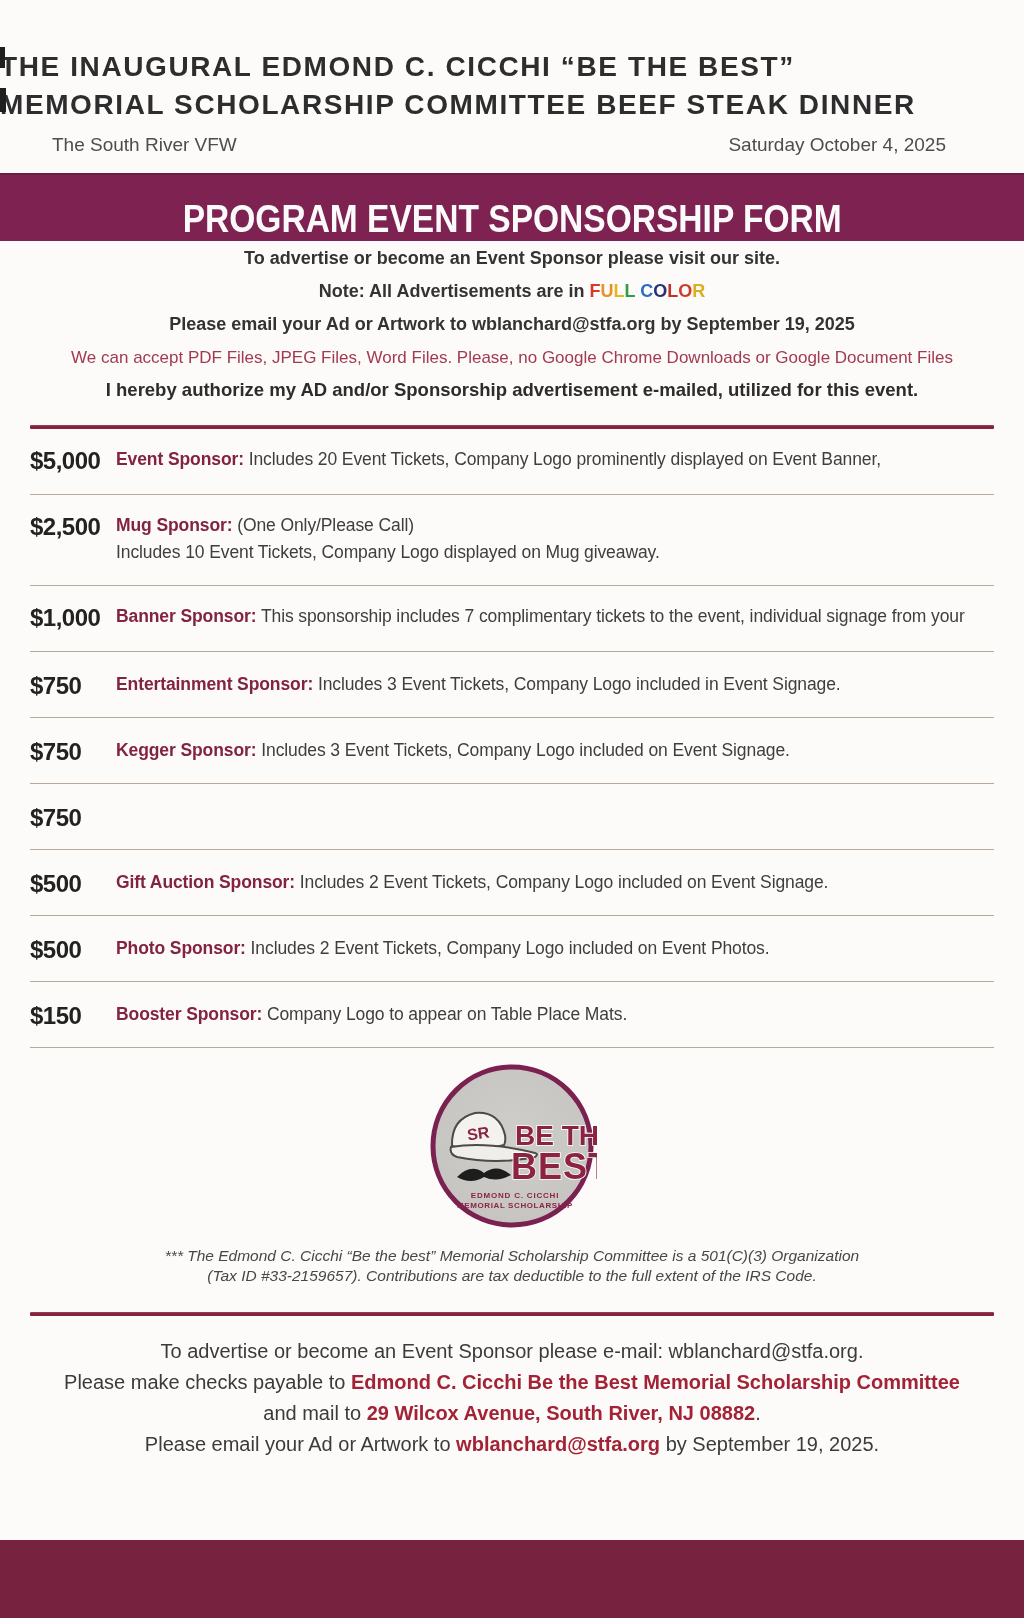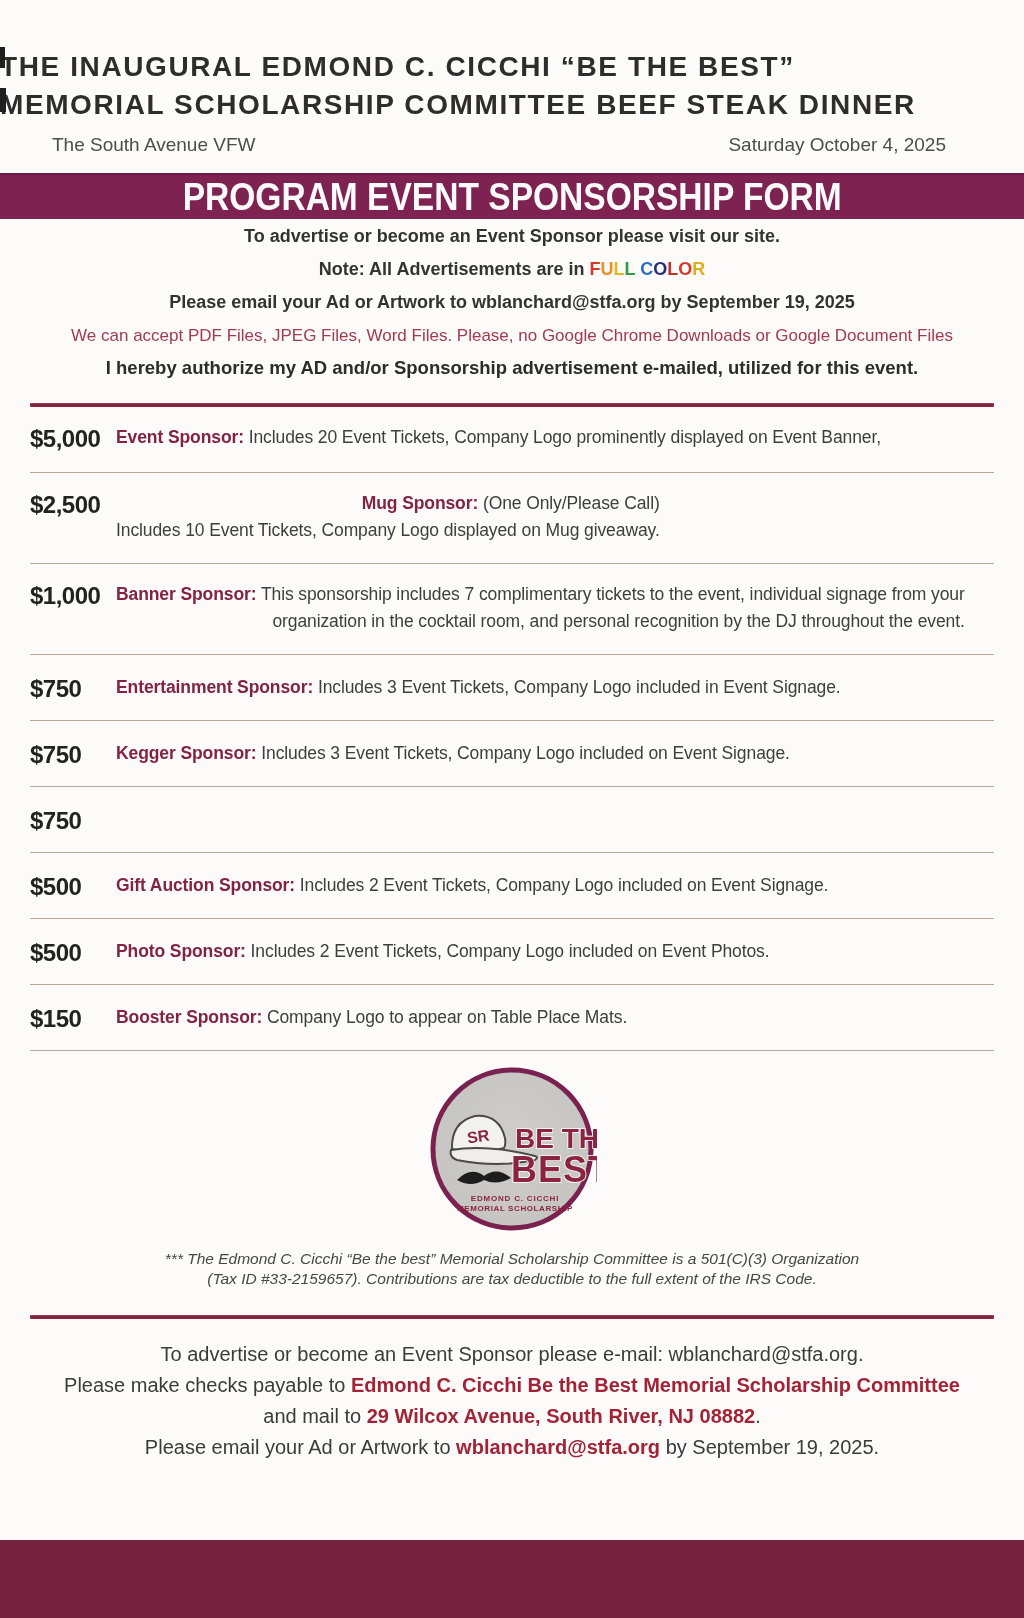--- a/index.html
+++ b/index.html
@@ -21,21 +21,21 @@
     color:#2d2d2d; line-height:38px; white-space:nowrap;
   }
   .subrow {
     display:flex; justify-content:space-between;
     padding:0 78px 0 52px; margin-top:10px;
     font-size:19px; color:#4d4d4d;
   }
 
   
   .banner {
-    margin-top:17px; height:46px; background:#7d2251;
+    margin-top:17px; height:68px; background:#7d2251;
     display:flex; align-items:flex-end; justify-content:center;
     border-top:2px solid #6c1b42;
   }
   .banner-label {
     color:#fbfafa; font-size:39px; font-weight:bold; white-space:nowrap;
     transform:scaleX(0.86); letter-spacing:0;
   }
 
   
   .intro { text-align:center; margin-top:7px; }
@@ -54,21 +54,21 @@
   .rule-thick.lower { margin-top:26px; }
 
   
   .tiers { margin:0 30px; }
   .tier-row { display:flex; align-items:flex-start; padding:19px 0 17px; border-bottom:1px solid #b7a99b; }
   .tier-row.two-line { padding:17px 0 19px; }
   .tier-amount {
     width:86px; flex-shrink:0; font-size:24px; font-weight:bold;
     color:#222; letter-spacing:-0.5px; padding-top:1px;
   }
-  .tier-desc { font-size:17.5px; color:#3e3e3e; line-height:27px; letter-spacing:-0.1px;text-align:right; }
+  .tier-desc { font-size:17.5px; color:#3e3e3e; line-height:27px; letter-spacing:-0.1px; }
   .tier-desc .line { white-space:nowrap; }
   .tier-label { font-weight:bold; color:#822343; }
 
   
   .logo-wrap { display:flex; justify-content:center; margin-top:13px; }
 
   
   .disclaimer {
     text-align:center; margin-top:15px;
     font-style:italic; font-size:15.5px; color:#474747; line-height:20px;
@@ -86,21 +86,21 @@
 </head>
 <body>
 
 <div class="artifact a1"></div>
 <div class="artifact a2"></div>
 
 <div class="header">
   <div class="title-line">THE INAUGURAL EDMOND C. CICCHI “BE THE BEST”</div>
   <div class="title-line">MEMORIAL SCHOLARSHIP COMMITTEE BEEF STEAK DINNER</div>
   <div class="subrow">
-    <span>The South Avenue VFW</span>
+    <span>The South River VFW</span>
     <span>Saturday October 4, 2025</span>
   </div>
 </div>
 
 <div class="banner">
   <span class="banner-label">PROGRAM EVENT SPONSORSHIP FORM</span>
 </div>
 
 <div class="intro">
   <div class="intro-line first">To advertise or become an Event Sponsor please visit our site.</div>
@@ -123,21 +123,20 @@
     <div class="tier-amount">$2,500</div>
     <div class="tier-desc">
       <div class="line"><span class="tier-label">Mug Sponsor:</span><span> (One Only/Please Call)</span></div>
       <div class="line">Includes 10 Event Tickets, Company Logo displayed on Mug giveaway.</div>
     </div>
   </div>
   <div class="tier-row two-line">
     <div class="tier-amount">$1,000</div>
     <div class="tier-desc">
       <div class="line"><span class="tier-label">Banner Sponsor:</span><span> This sponsorship includes 7 complimentary tickets to the event, individual signage from your</span></div>
-      <div class="line">organization in the cocktail room, and personal recognition by the DJ throughout the event.</div>
     </div>
   </div>
   <div class="tier-row">
     <div class="tier-amount">$750</div>
     <div class="tier-desc">
       <div class="line"><span class="tier-label">Entertainment Sponsor:</span><span> Includes 3 Event Tickets, Company Logo included in Event Signage.</span></div>
     </div>
   </div>
   <div class="tier-row">
     <div class="tier-amount">$750</div>

